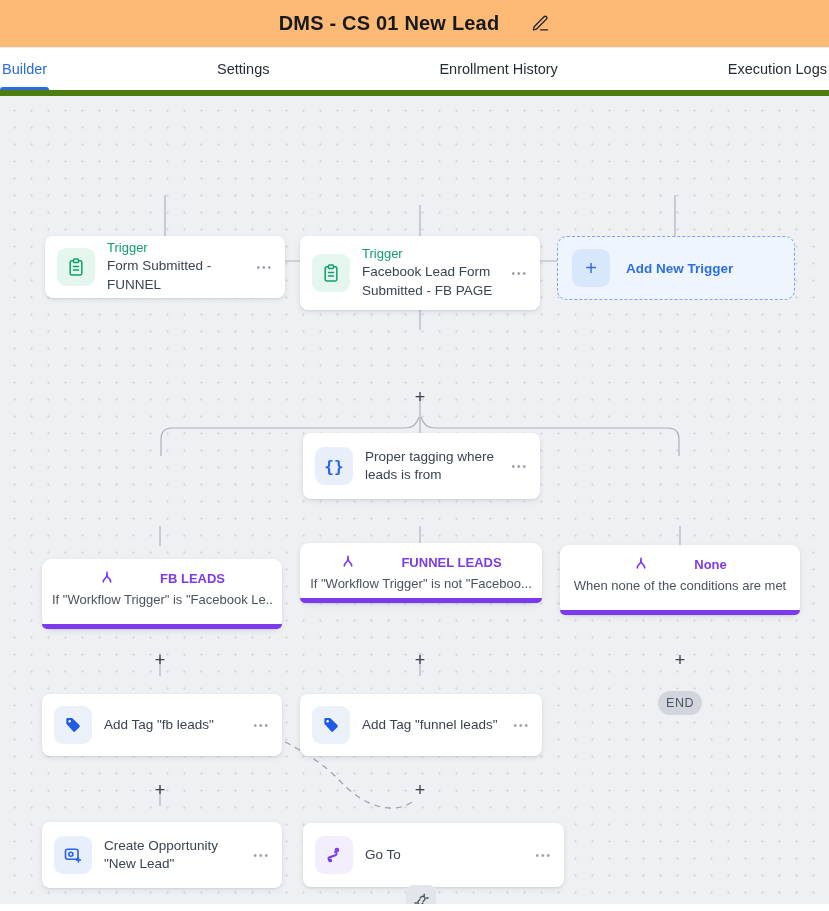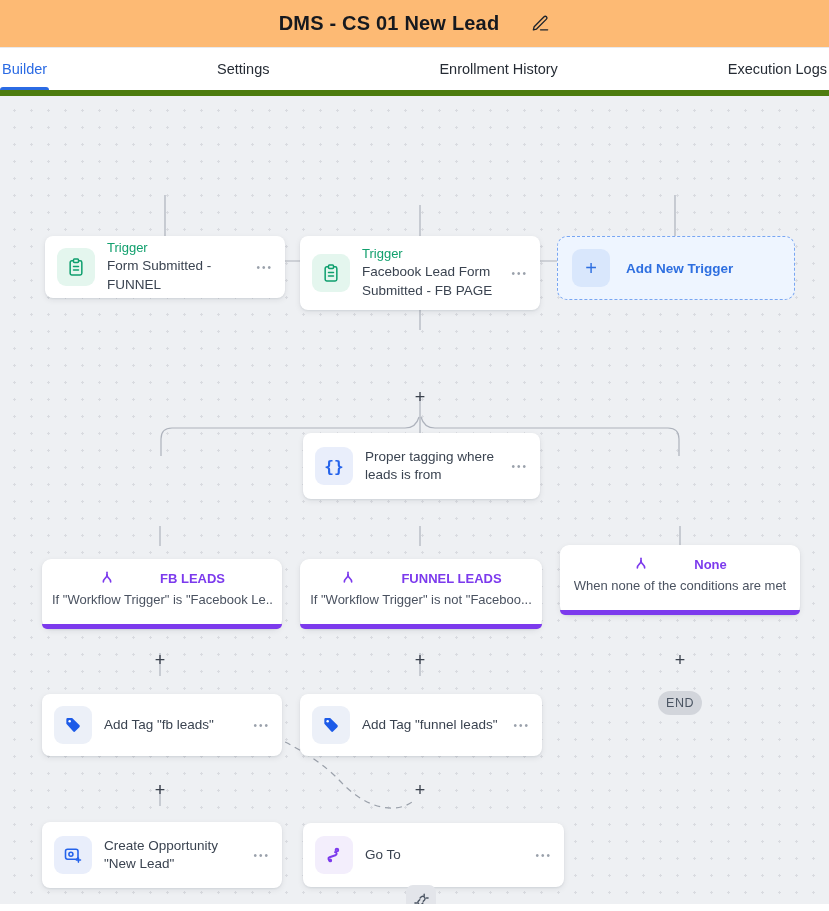--- a/index.html
+++ b/index.html
@@ -186,21 +186,21 @@
       <svg width="16" height="16" viewBox="0 0 24 24" fill="none" stroke="#7c3aed" stroke-width="2.4" stroke-linecap="round">
         <path d="M12 3.5v4"></path>
           <path d="M12 7.5c0 5-5.5 4.5-5.5 10.5"></path>
           <path d="M12 7.5c0 5 5.5 4.5 5.5 10.5"></path>
       </svg>
       <span class="branch-name">FB LEADS</span>
     </div>
     <div class="branch-cond">If "Workflow Trigger" is "Facebook Le...</div>
   </div>
 
-  <div class="branch" style="left:300px;top:463px;width:242px;height:70px">
+  <div class="branch" style="left:300px;top:447px;width:242px;height:60px">
     <div class="branch-head">
       <svg width="16" height="16" viewBox="0 0 24 24" fill="none" stroke="#7c3aed" stroke-width="2.4" stroke-linecap="round">
         <path d="M12 3.5v4"></path>
           <path d="M12 7.5c0 5-5.5 4.5-5.5 10.5"></path>
           <path d="M12 7.5c0 5 5.5 4.5 5.5 10.5"></path>
       </svg>
       <span class="branch-name">FUNNEL LEADS</span>
     </div>
     <div class="branch-cond">If "Workflow Trigger" is not "Faceboo...</div>
   </div>

